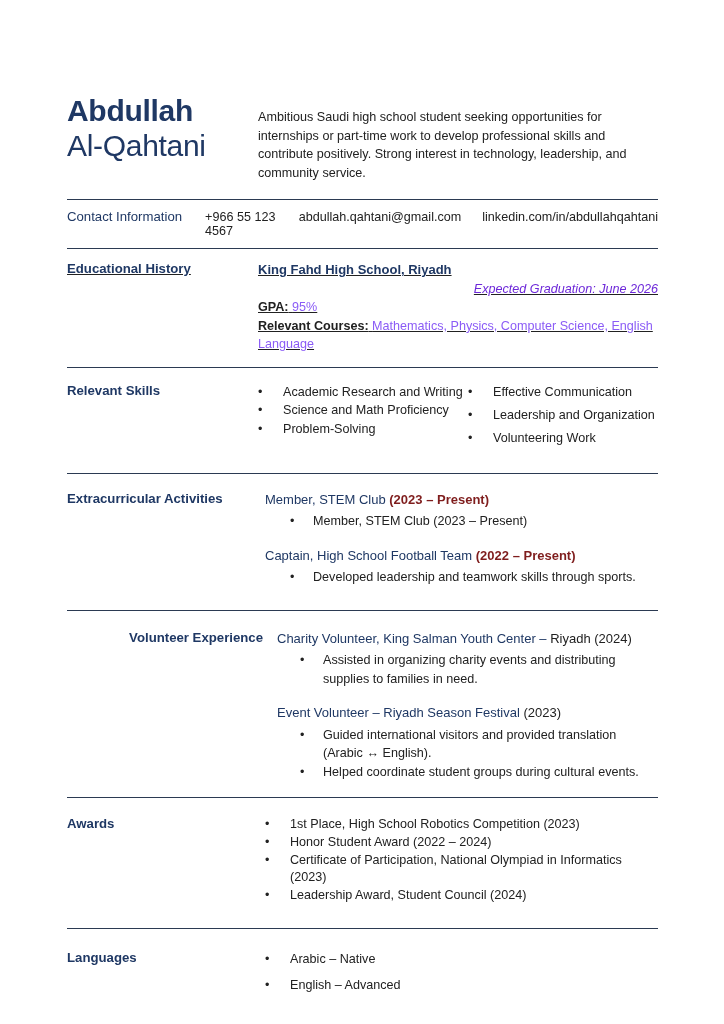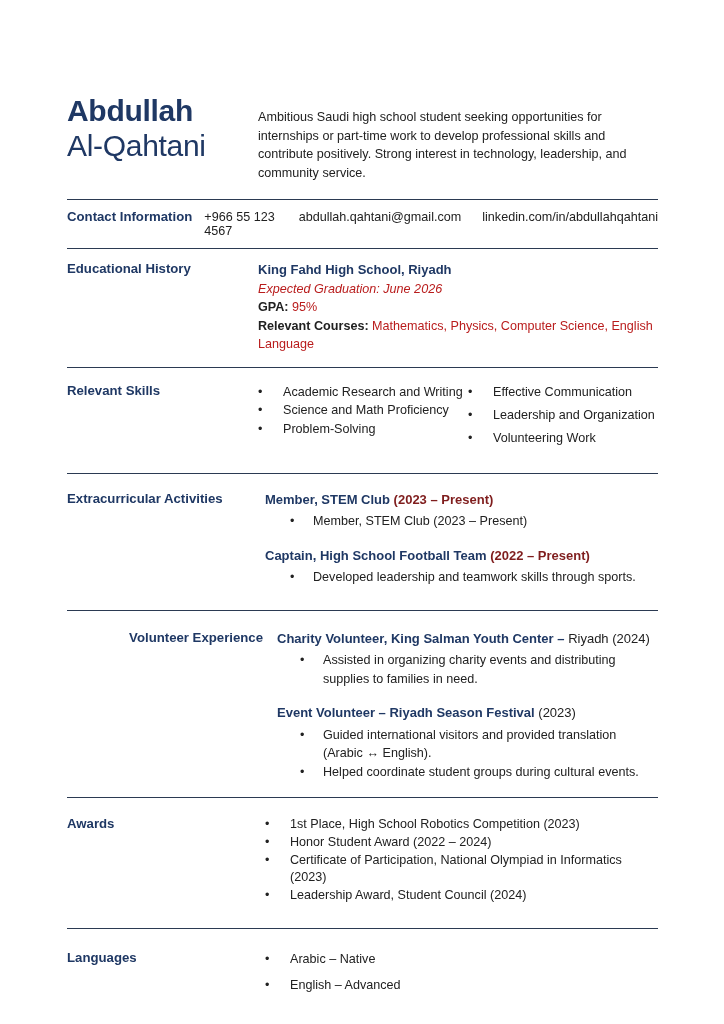--- a/index.html
+++ b/index.html
@@ -17,49 +17,49 @@
   .header-row{display:flex;}
   .name{width:191px;flex-shrink:0;font-size:30px;line-height:35px;color:#1f3864;letter-spacing:-0.3px;}
   .name-line1{font-weight:700;}
   .name-line2{font-weight:400;}
   .summary{flex:1;margin:0;padding-top:15px;font-size:12.6px;line-height:18.6px;color:#212121;}
   
   .divider{border:none;border-top:1.6px solid #2b3a52;margin:0;}
   .divider.first{margin-top:17px;}
   
   .contact-row{display:flex;align-items:baseline;padding:9px 0 10px;font-size:12.6px;}
-  .contact-label{font-size:13.2px;font-weight:700;color:#1f3864;margin-right:12px;flex-shrink:0;}
+  .contact-label{font-size:13.2px;font-weight:400;color:#1f3864;margin-right:23px;flex-shrink:0;}
   .contact-values{display:flex;gap:21px;}
   
   .section{display:flex;border-bottom:1.6px solid #2b3a52;}
   .section.last{border-bottom:none;}
   .sec-label{width:191px;flex-shrink:0;font-size:13.2px;font-weight:700;color:#1f3864;}
   .sec-content{flex:1;font-size:12.6px;line-height:18.5px;}
   
-  .sec-edu{padding:12px 0 13px;}
+  .sec-edu{padding:12px 0 13px;text-decoration:underline;}
   .edu-school{color:#1f3864;font-weight:700;font-size:13px;}
-  .edu-grad{color:#b91c1c;font-style:italic;}
+  .edu-grad{color:#6d28d9;font-style:italic;text-align:right;}
   .edu-b{font-weight:700;color:#212121;text-align:center;}
-  .edu-muted{color:#b91c1c;}
+  .edu-muted{color:#8b5cf6;}
   
   .sec-skills{padding:15px 0 21px;}
   .skills-cols{display:flex;}
   .skills-col1{width:210px;flex-shrink:0;}
   .skills-col2{flex:1;}
   .bullet{display:flex;}
   .bullet .dot{width:25px;flex-shrink:0;}
   .skills-col2 .bullet{margin-bottom:4.5px;}
   
   .sec-xc{padding:17px 0 23px;}
   .sec-xc .sec-content{padding-left:7px;}
   .sec-vol{padding:19px 0 16px;}
   .sec-vol .sec-content{padding-left:14px;}
   .sec-vol .sec-label{padding-left:5px;text-align:right;}
   .entry-title{font-size:13px;}
-  .entry-title .t{color:#1f3864;font-weight:700;}
+  .entry-title .t{color:#1f3864;font-weight:400;}
   .sec-xc .entry-title .d{color:#7f1d1d;font-weight:700;text-align:center;}
   .sec-vol .entry-title .d{color:#212121;font-weight:400;}
   .sub-bullets{margin-top:3px;}
   .sec-xc .sub-bullets{padding-left:25px;}
   .sec-vol .sub-bullets{padding-left:23px;}
   .sub-bullets .dot{width:23px;}
   .entry + .entry{margin-top:16px;}
   
   .sec-awards{padding:18px 0 24px;}
   .sec-awards .sec-content{padding-left:7px;line-height:17.6px;}

